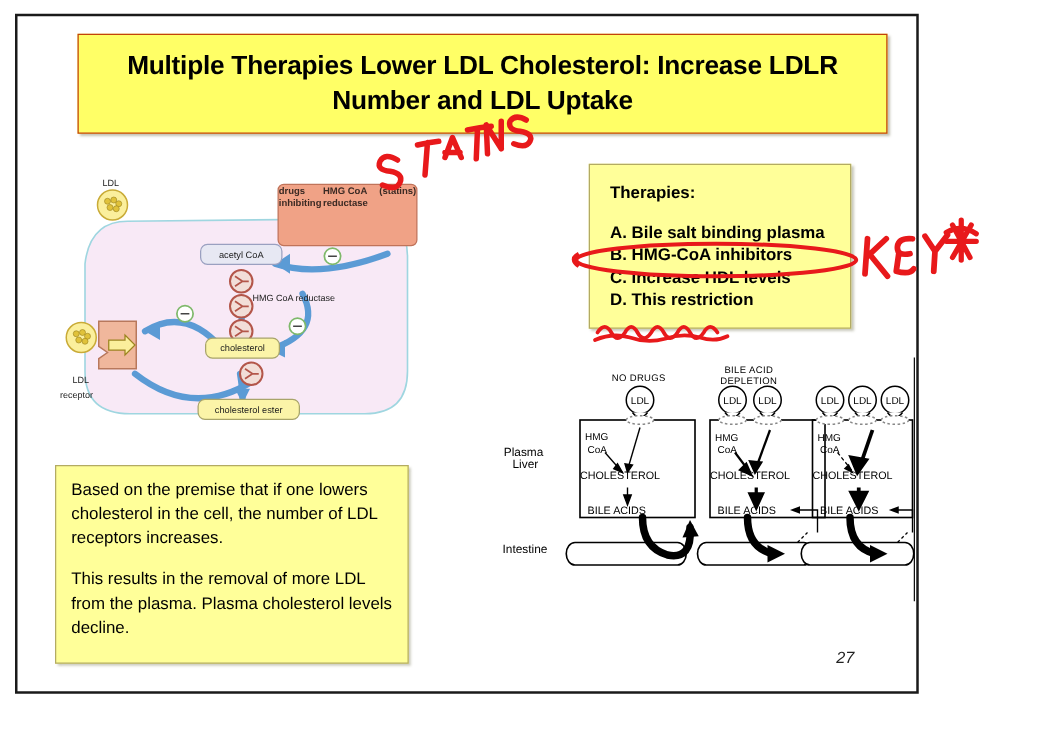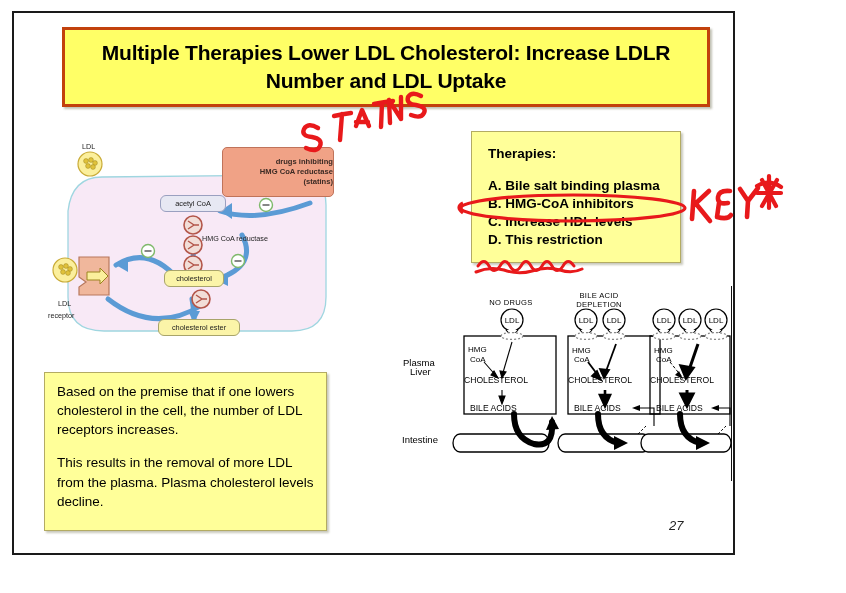--- a/index.html
+++ b/index.html
@@ -5,21 +5,21 @@
   html,body{margin:0;padding:0;background:#ffffff;}
   body{width:846px;height:593px;position:relative;overflow:hidden;
        font-family:"Liberation Sans",sans-serif;}
 
   
   #slide{position:absolute;left:12px;top:11px;width:723px;height:544px;
          background:#ffffff;border:2px solid #1a1a1a;box-sizing:border-box;}
 
   
   #title-box{position:absolute;left:48px;top:14px;width:648px;height:80px;
-             background:#ffff66;border:3px solid #c2410c;box-sizing:border-box;
+             background:#ffff66;border:1px solid #c2410c;box-sizing:border-box;
              box-shadow:2px 2px 2px rgba(120,120,90,.45);
              display:flex;align-items:center;justify-content:center;}
   #title-text{font-size:21px;font-weight:bold;color:#000;text-align:center;
               line-height:1.32;letter-spacing:-.2px;padding:0 10px;}
 
   
   #therapies-box{position:absolute;left:457px;top:118px;width:210px;height:132px;
                  background:#ffff99;border:1px solid #b3ab63;box-sizing:border-box;
                  box-shadow:2px 2px 2px rgba(120,120,90,.4);padding:14px 0 0 16px;}
   #therapies-heading{font-size:13.5px;font-weight:bold;color:#000;margin-bottom:16px;}
@@ -132,22 +132,22 @@
     <div class="dg-label" style="left:40px;top:3px;">LDL</div>
     <div class="dg-label" style="left:16px;top:160px;">LDL</div>
     <div class="dg-label" style="left:6px;top:172px;">receptor</div>
 
     <div class="dg-chip" style="left:118px;top:56px;width:64px;height:15px;background:#e7e8f3;border-color:#9aa0c0;">acetyl CoA</div>
     <div class="dg-chip" style="left:122px;top:131px;width:58px;height:15px;background:#fbf4a8;">cholesterol</div>
     <div class="dg-chip" style="left:116px;top:180px;width:80px;height:15px;background:#fbf4a8;">cholesterol ester</div>
     <div class="dg-label" style="left:160px;top:95px;">HMG CoA reductase</div>
 
     <div style="position:absolute;left:180px;top:8px;width:110px;height:48px;background:#f0a286;
-                border:1px solid #c0735a;border-radius:5px;display:flex;flex-direction:column;
-                align-items:flex-end;justify-content:center;line-height:1.28;">
+                border:1px solid #c0735a;border-radius:5px;display:flex;
+                align-items:flex-start;justify-content:center;line-height:1.28;">
       <div style="font-size:7.6px;font-weight:bold;color:#3b2a24;">drugs inhibiting</div>
       <div style="font-size:7.6px;font-weight:bold;color:#3b2a24;">HMG CoA reductase</div>
       <div style="font-size:7.6px;font-weight:bold;color:#3b2a24;">(statins)</div>
     </div>
   </div>
 
   <div id="therapies-box">
     <div id="therapies-heading">Therapies:</div>
     <div class="therapy-item">A. Bile salt binding plasma</div>
     <div class="therapy-item">B. HMG-CoA inhibitors</div>

